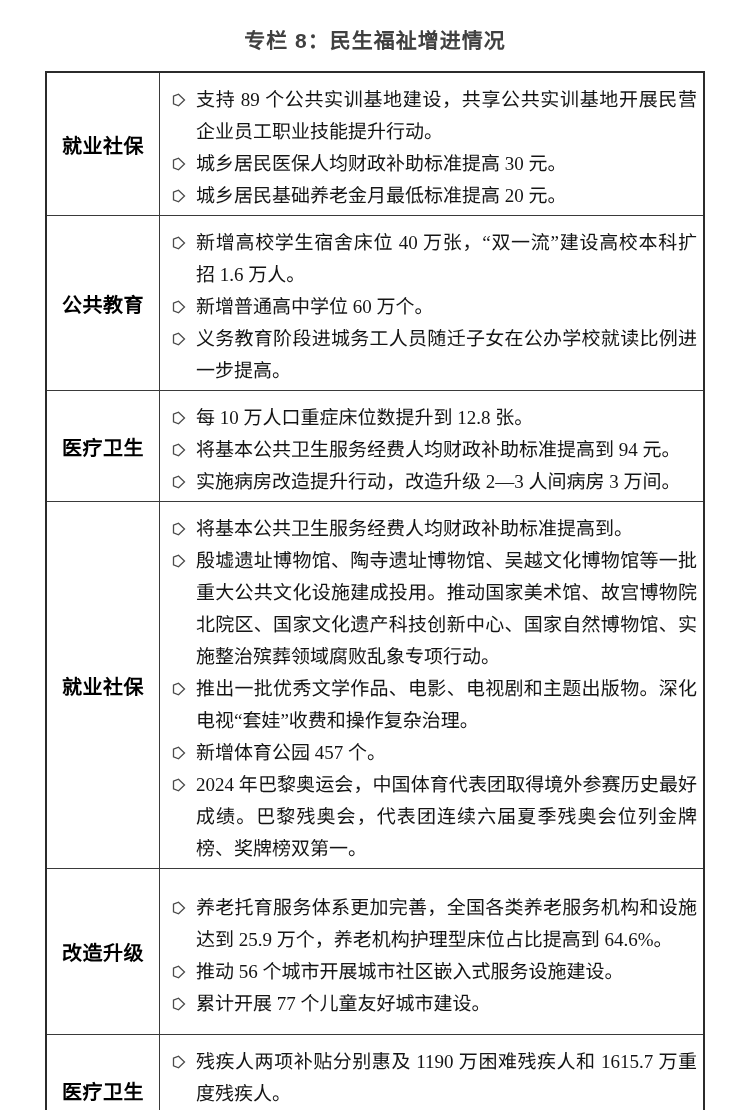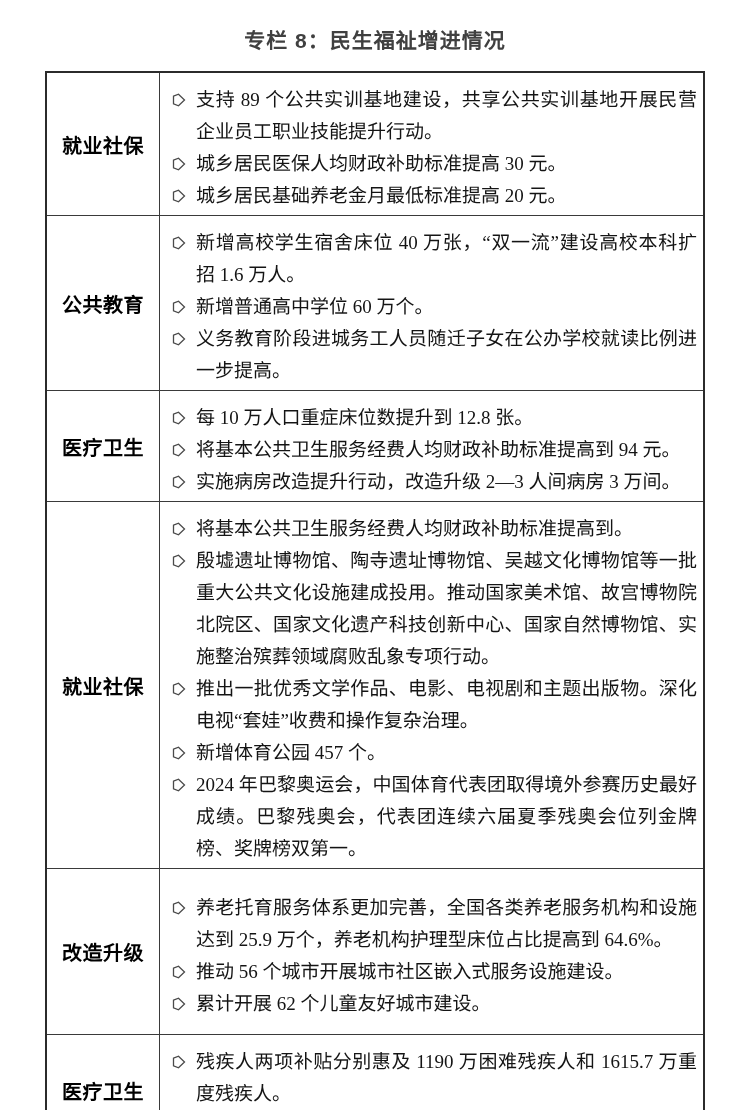--- a/index.html
+++ b/index.html
@@ -263,21 +263,21 @@
     </span>
     <span class="item-text">推动 56 个城市开展城市社区嵌入式服务设施建设。</span>
   </div>
 
   <div class="item">
     <span class="bullet">
       <svg width="14" height="14" viewBox="0 0 14 14" aria-hidden="true">
         <path d="M1.5 3.2 L6.5 1.2 L12.5 7 L6.5 12.8 L1.5 10.8 Z" fill="none" stroke="#4a4a4a" stroke-width="1.3" stroke-linejoin="miter"></path>
       </svg>
     </span>
-    <span class="item-text">累计开展 62 个儿童友好城市建设。</span>
+    <span class="item-text">累计开展 77 个儿童友好城市建设。</span>
   </div>
 </td>
   </tr>
 
   <tr>
     <th class="cat">医疗卫生</th>
     <td class="items">
   <div class="item">
     <span class="bullet">
       <svg width="14" height="14" viewBox="0 0 14 14" aria-hidden="true">

